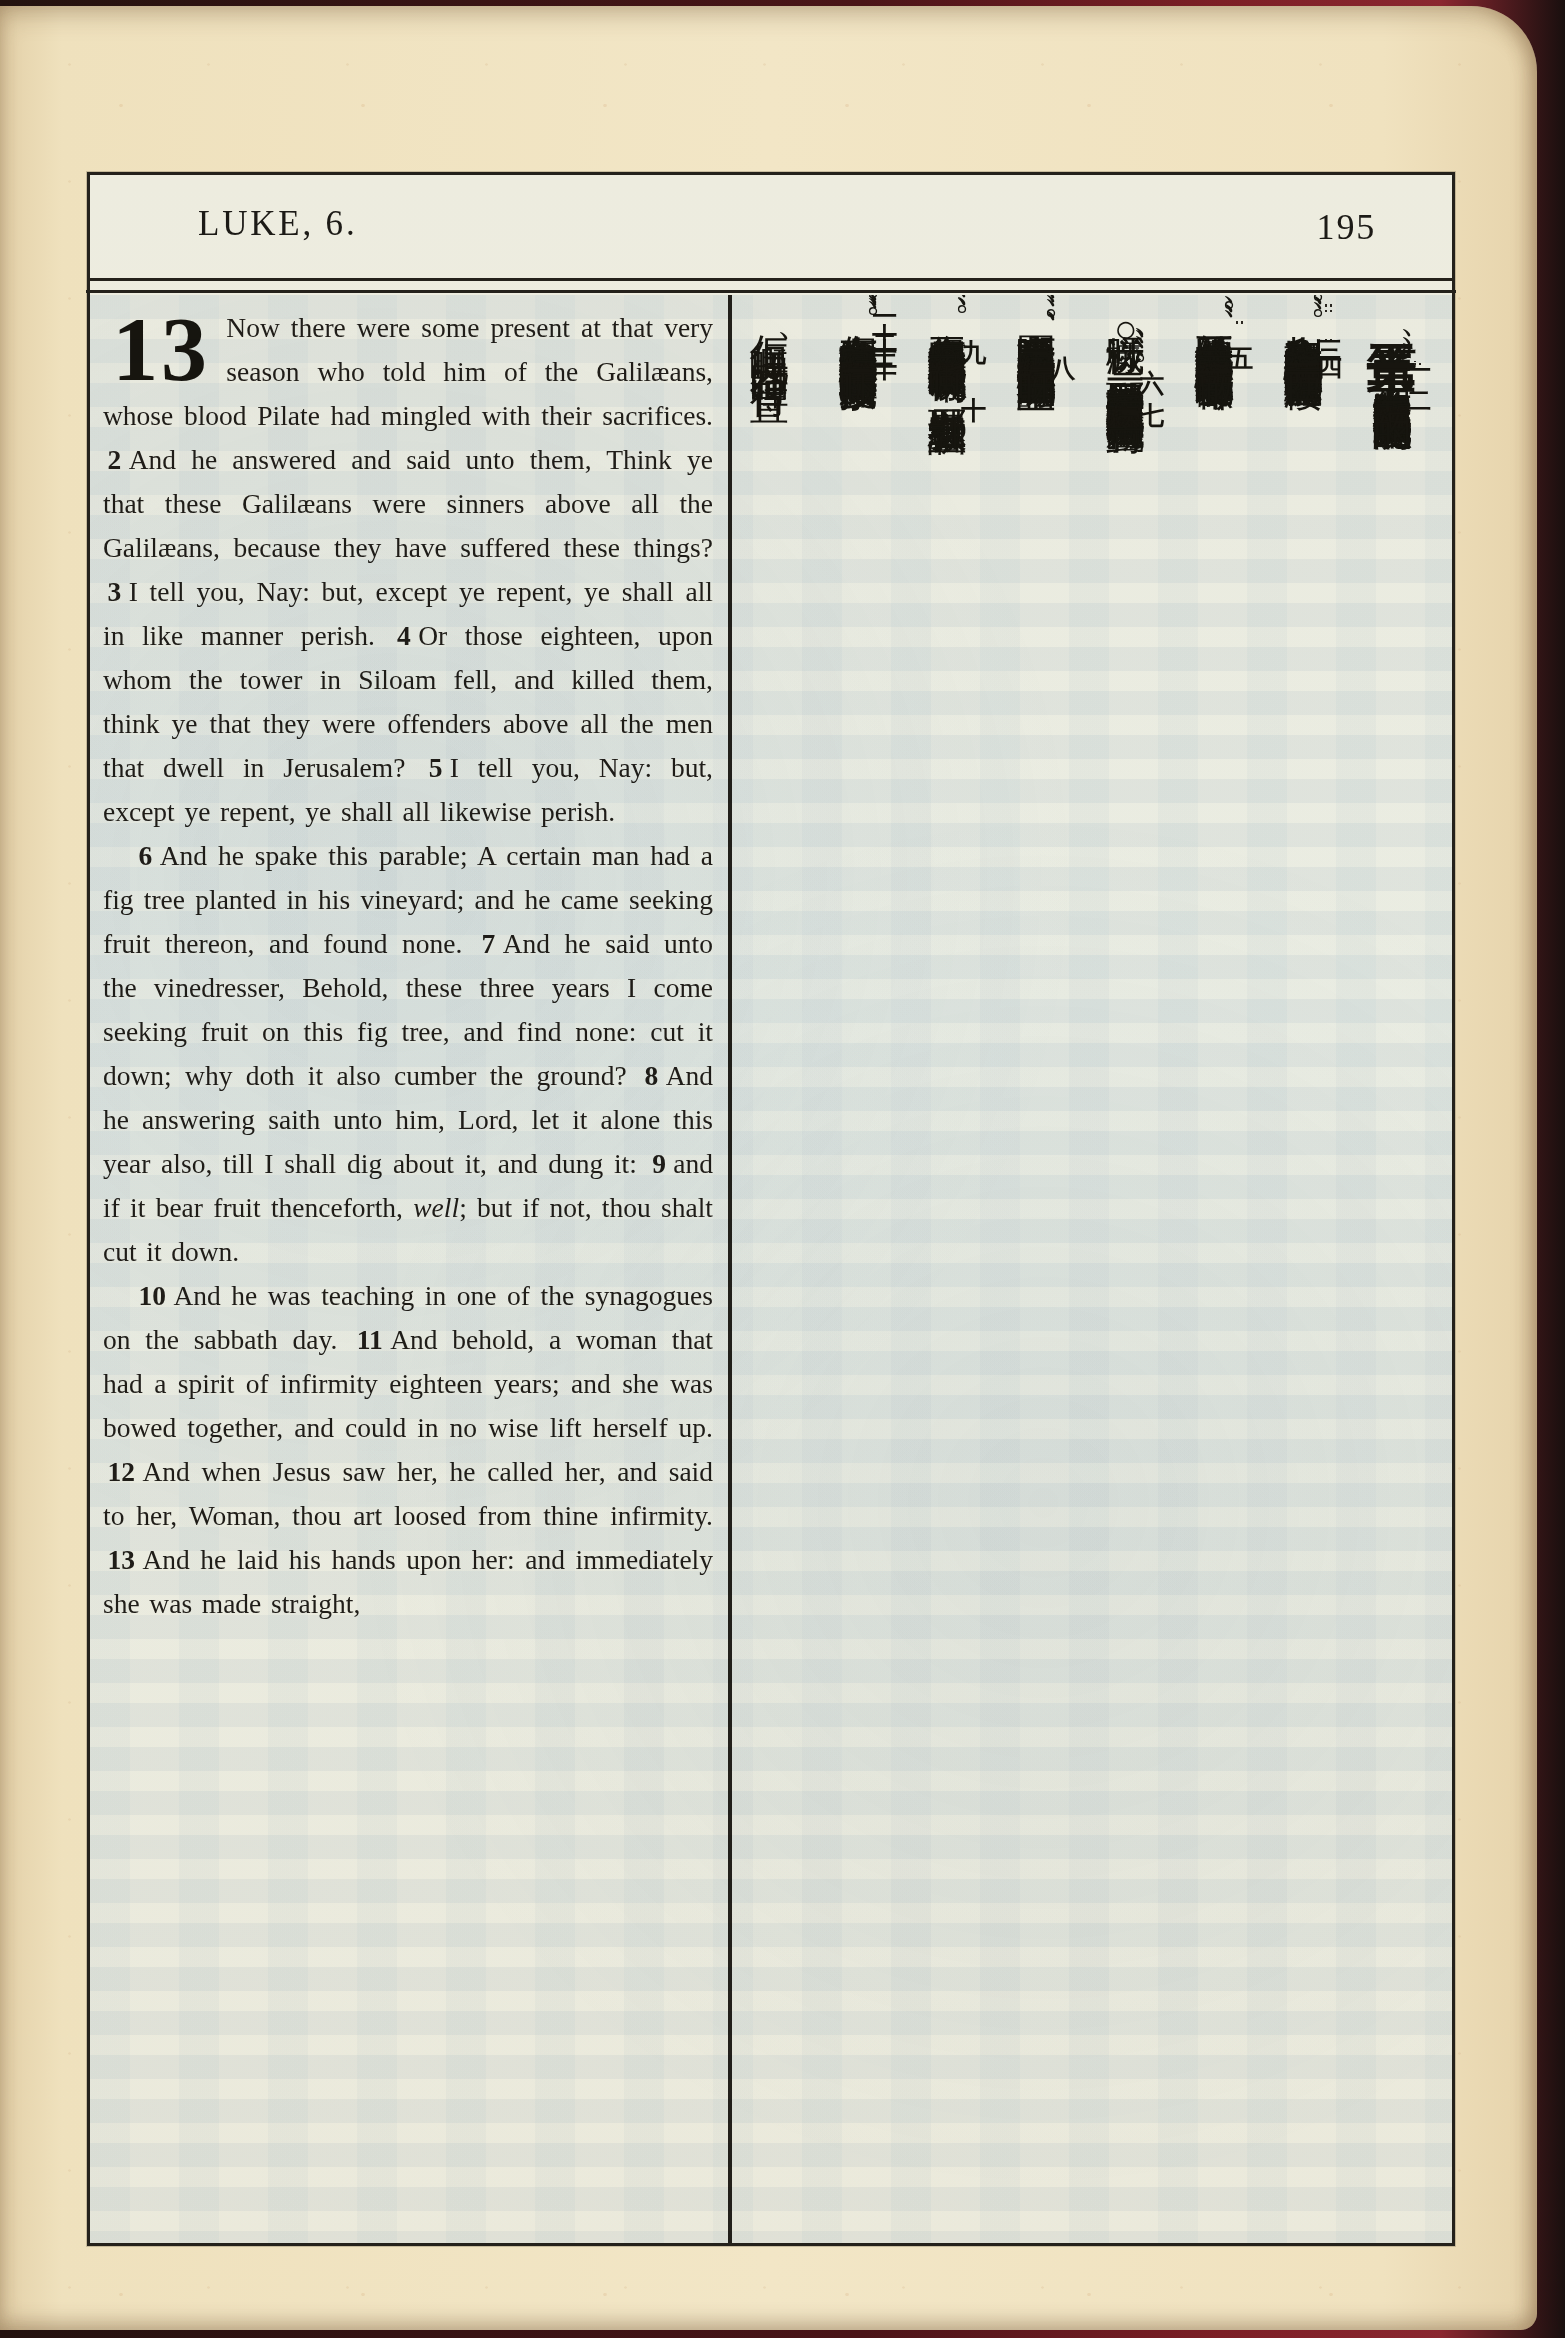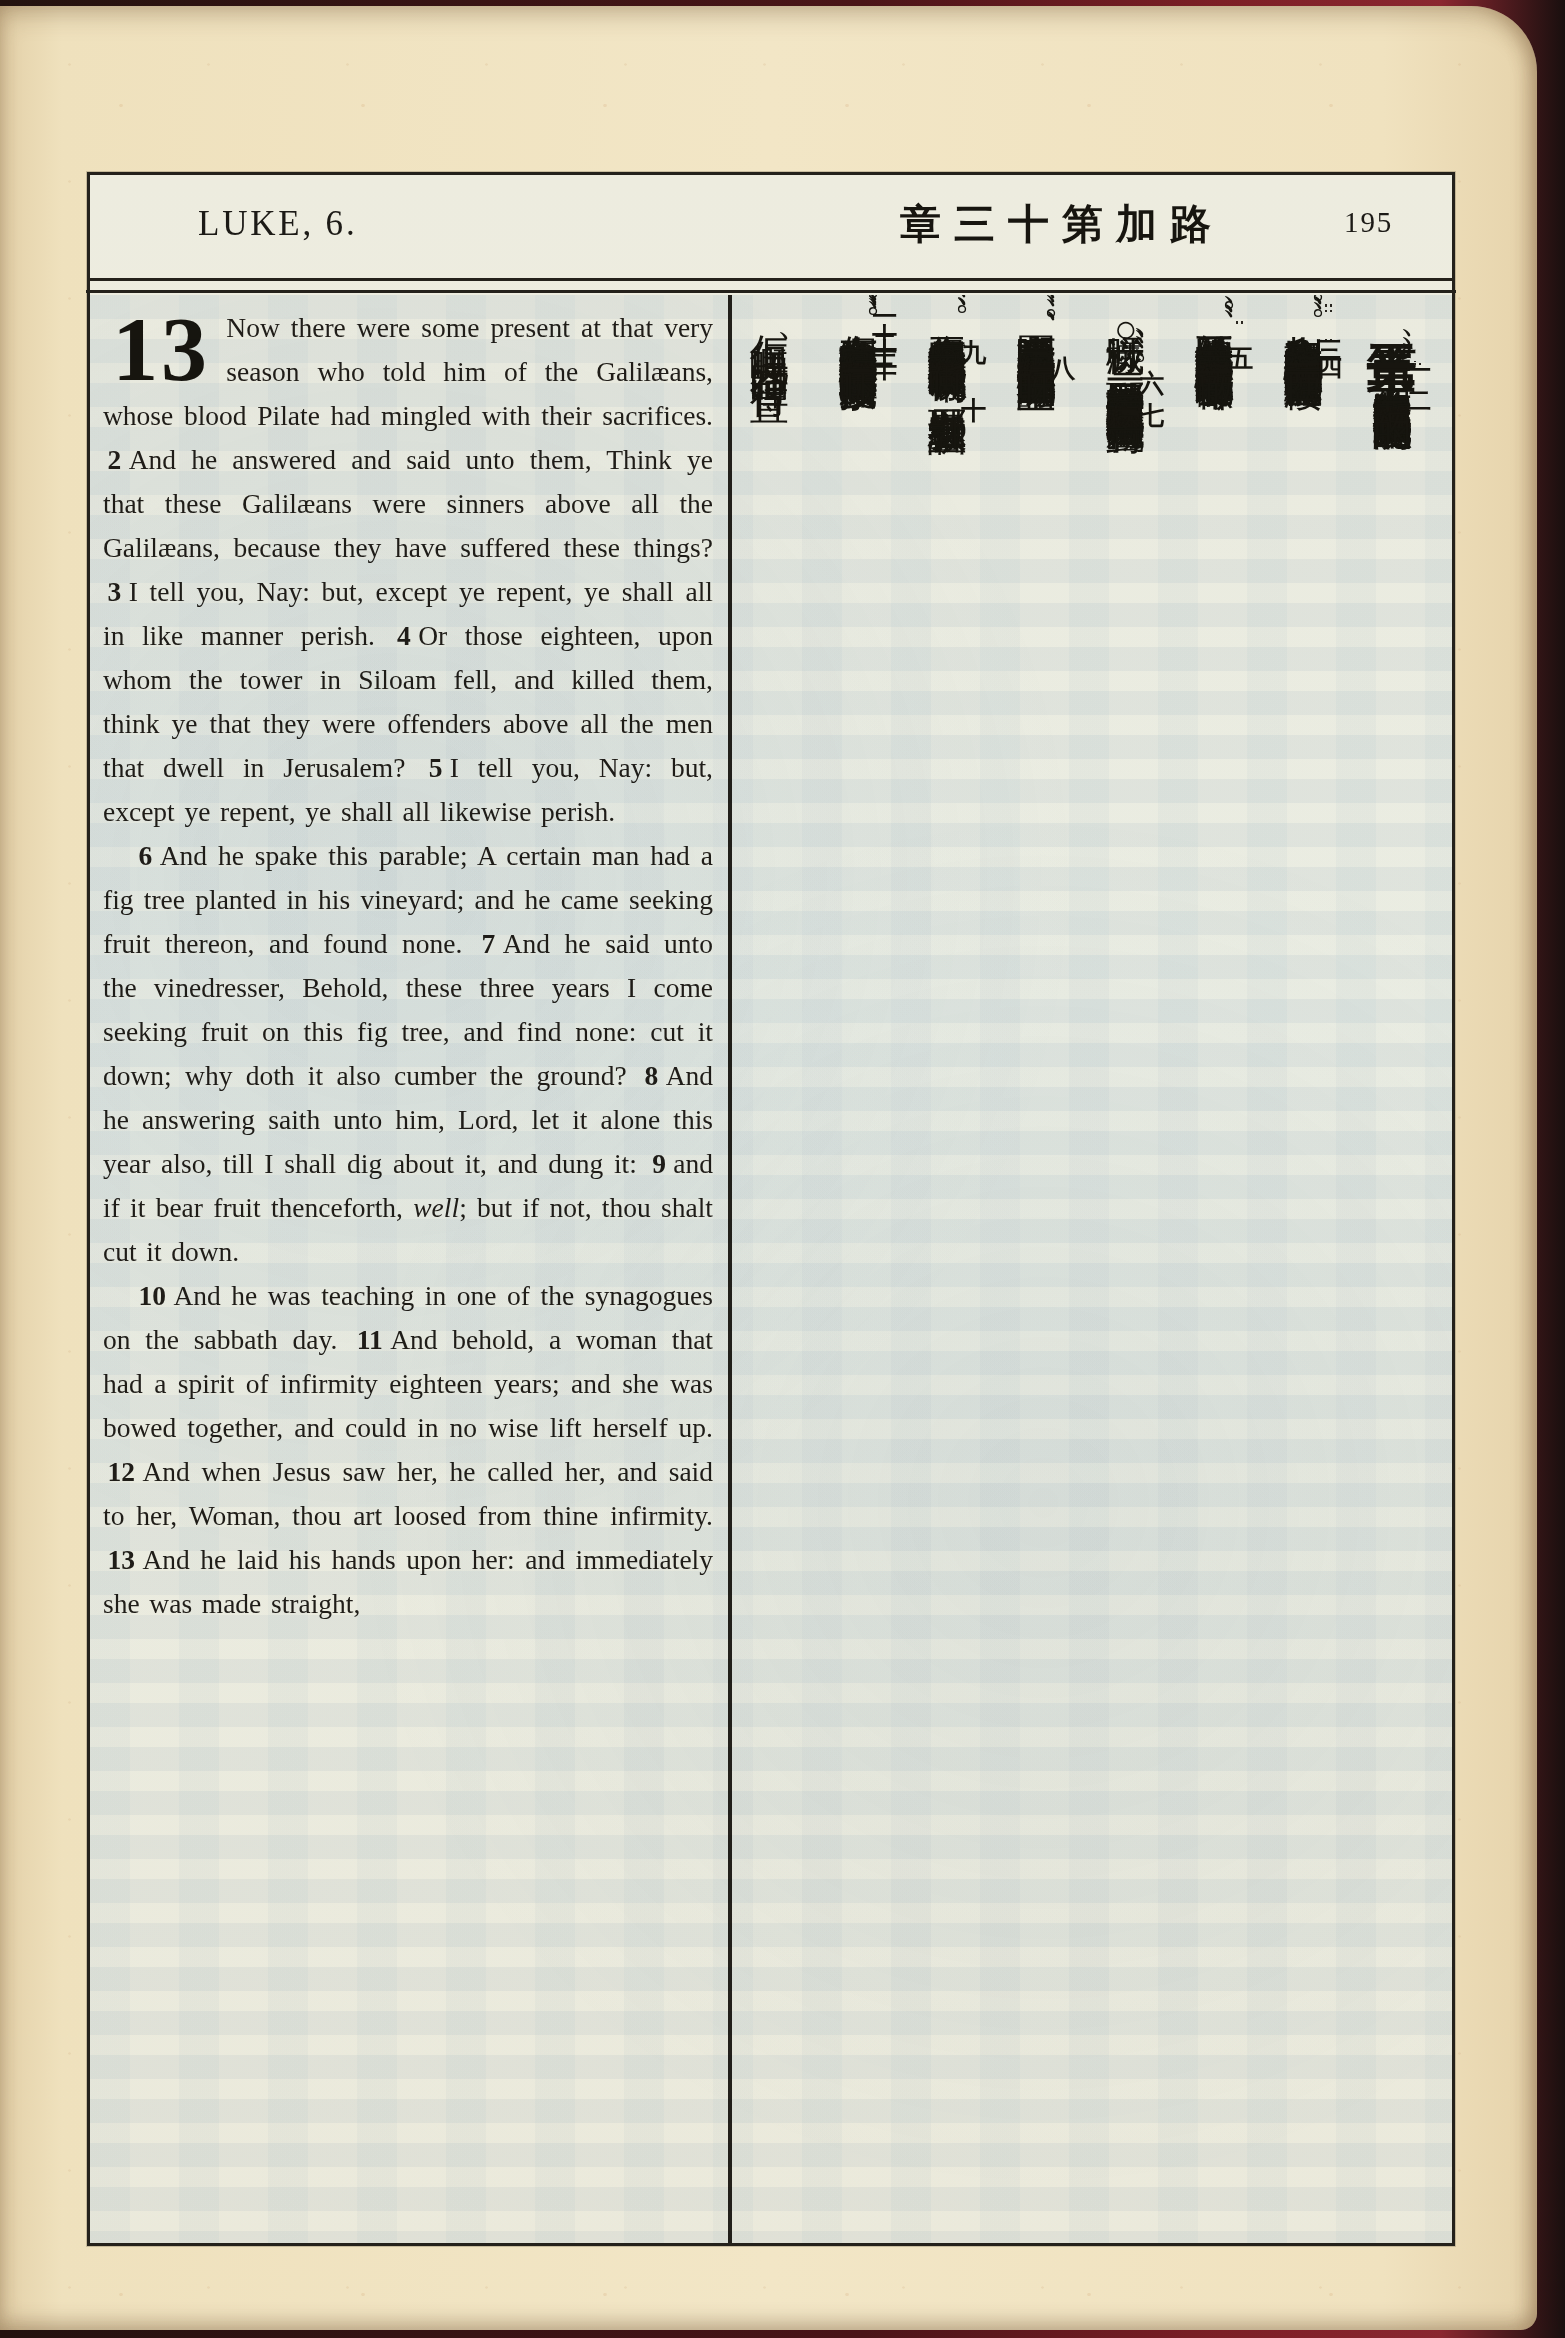--- a/index.html
+++ b/index.html
@@ -33,21 +33,21 @@
       repeating-linear-gradient(180deg, rgba(122,158,201,.105) 0 24px, rgba(122,158,201,.015) 24px 44px),
       repeating-linear-gradient(90deg, rgba(122,158,201,.05) 0 40px, rgba(122,158,201,0) 40px 89px),
       radial-gradient(circle at 22% 30%, rgba(120,160,205,.10), transparent 40%),
       radial-gradient(circle at 70% 62%, rgba(120,160,205,.09), transparent 45%);
     mix-blend-mode:multiply;}
   
   .hdr{position:absolute;top:0;left:0;right:0;height:103px;border-bottom:3.7px solid #24211b;}
   .hdr::after{content:"";position:absolute;left:-3.7px;right:-3.7px;bottom:-14.7px;height:2.8px;background:#24211b;}
   .h-luke{position:absolute;left:108px;top:29px;font-size:35px;letter-spacing:2.8px;color:#1c1a16;white-space:nowrap;}
   .h-cjk{position:absolute;left:810px;top:22px;font-size:41px;font-weight:bold;letter-spacing:13px;color:#17150f;white-space:nowrap;}
-  .h-pg{position:absolute;right:59px;top:31px;font-size:29px;color:#1c1a16;letter-spacing:1.8px;}
+  .h-pg{position:absolute;right:76px;top:31px;font-size:36px;color:#1c1a16;letter-spacing:1.8px;}
   
   .content{position:absolute;top:120px;left:0;right:0;bottom:0;overflow:hidden;}
   .divider{position:absolute;top:0;bottom:0;left:638px;width:3.7px;background:#24211b;}
   
   .eng{
     position:absolute;left:13px;top:11px;width:610px;bottom:7.3px;overflow:hidden;
     font-size:27.5px;line-height:44px;text-align:justify;color:#201d18;word-spacing:2.8px;
   }
   .eng p{margin:0;text-indent:31px;}
   .eng p.first{text-indent:0;}
@@ -73,21 +73,20 @@
 </style>
 </head>
 <body>
 
 <div class="cover"></div>
 <div class="paper"></div>
 
 <div class="textbox">
   <div class="hdr">
     <span class="h-luke">LUKE, 6.</span>
-    <span class="h-cjk">章三十第加路</span>
     <span class="h-pg">195</span>
   </div>
 
   <div class="content">
     <div class="eng" id="eng">
         <p class="first"><span class="dropcap">13</span><span>Now there were some present at that very season who told him of the Galilæans, whose blood Pilate had mingled with their sacrifices. </span><span class="vnum">2</span><span>And he answered and said unto them, Think ye that these Galilæans were sinners above all the Galilæans, because they have suffered these things? </span><span class="vnum">3</span><span>I tell you, Nay: but, except ye repent, ye shall all in like manner perish. </span><span class="vnum">4</span><span>Or those eighteen, upon whom the tower in Siloam fell, and killed them, think ye that they were offenders above all the men that dwell in Jerusalem? </span><span class="vnum">5</span><span>I tell you, Nay: but, except ye repent, ye shall all likewise perish. </span></p>
         <p><span class="vnum">6</span><span>And he spake this parable; A certain man had a fig tree planted in his vineyard; and he came seeking fruit thereon, and found none. </span><span class="vnum">7</span><span>And he said unto the vinedresser, Behold, these three years I come seeking fruit on this fig tree, and find none: cut it down; why doth it also cumber the ground? </span><span class="vnum">8</span><span>And he answering saith unto him, Lord, let it alone this year also, till I shall dig about it, and dung it: </span><span class="vnum">9</span><span>and if it bear fruit thenceforth, </span><span class="ital">well</span><span>; but if not, thou shalt cut it down. </span></p>
         <p><span class="vnum">10</span><span>And he was teaching in one of the synagogues on the sabbath day. </span><span class="vnum">11</span><span>And behold, a woman that had a spirit of infirmity eighteen years; and she was bowed together, and could in no wise lift herself up. </span><span class="vnum">12</span><span>And when Jesus saw her, he called her, and said to her, Woman, thou art loosed from thine infirmity. </span><span class="vnum">13</span><span>And he laid his hands upon her: and immediately she was made straight, </span></p>
       </div>
     <div class="divider"></div>

